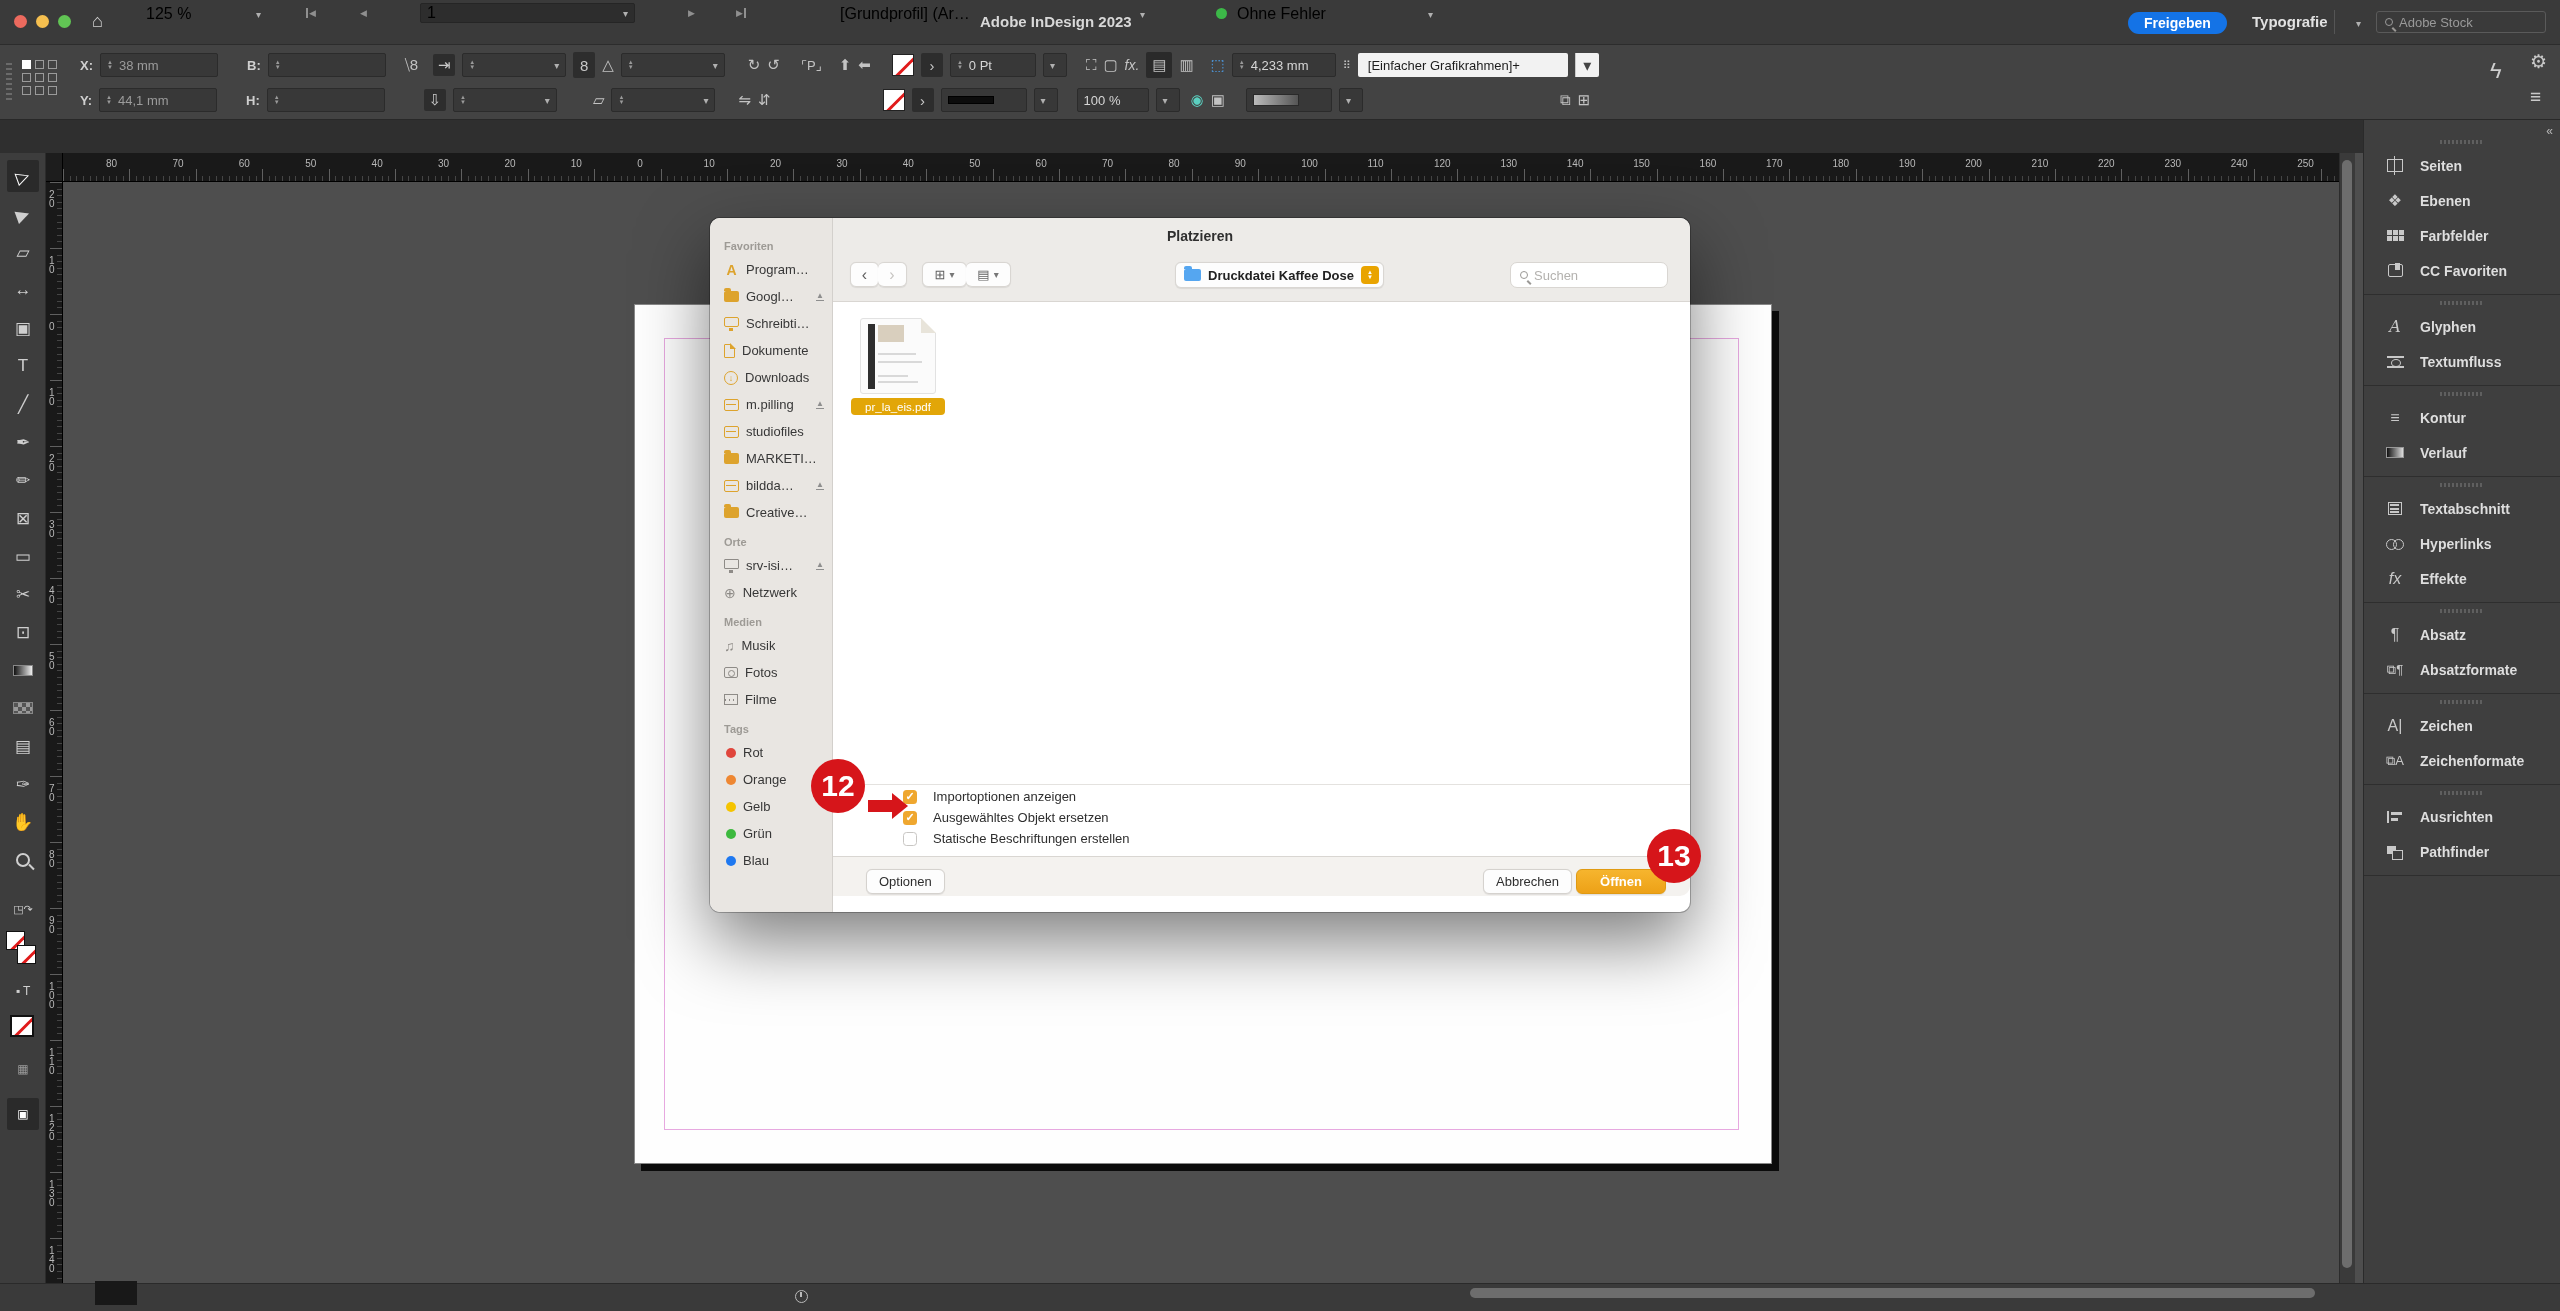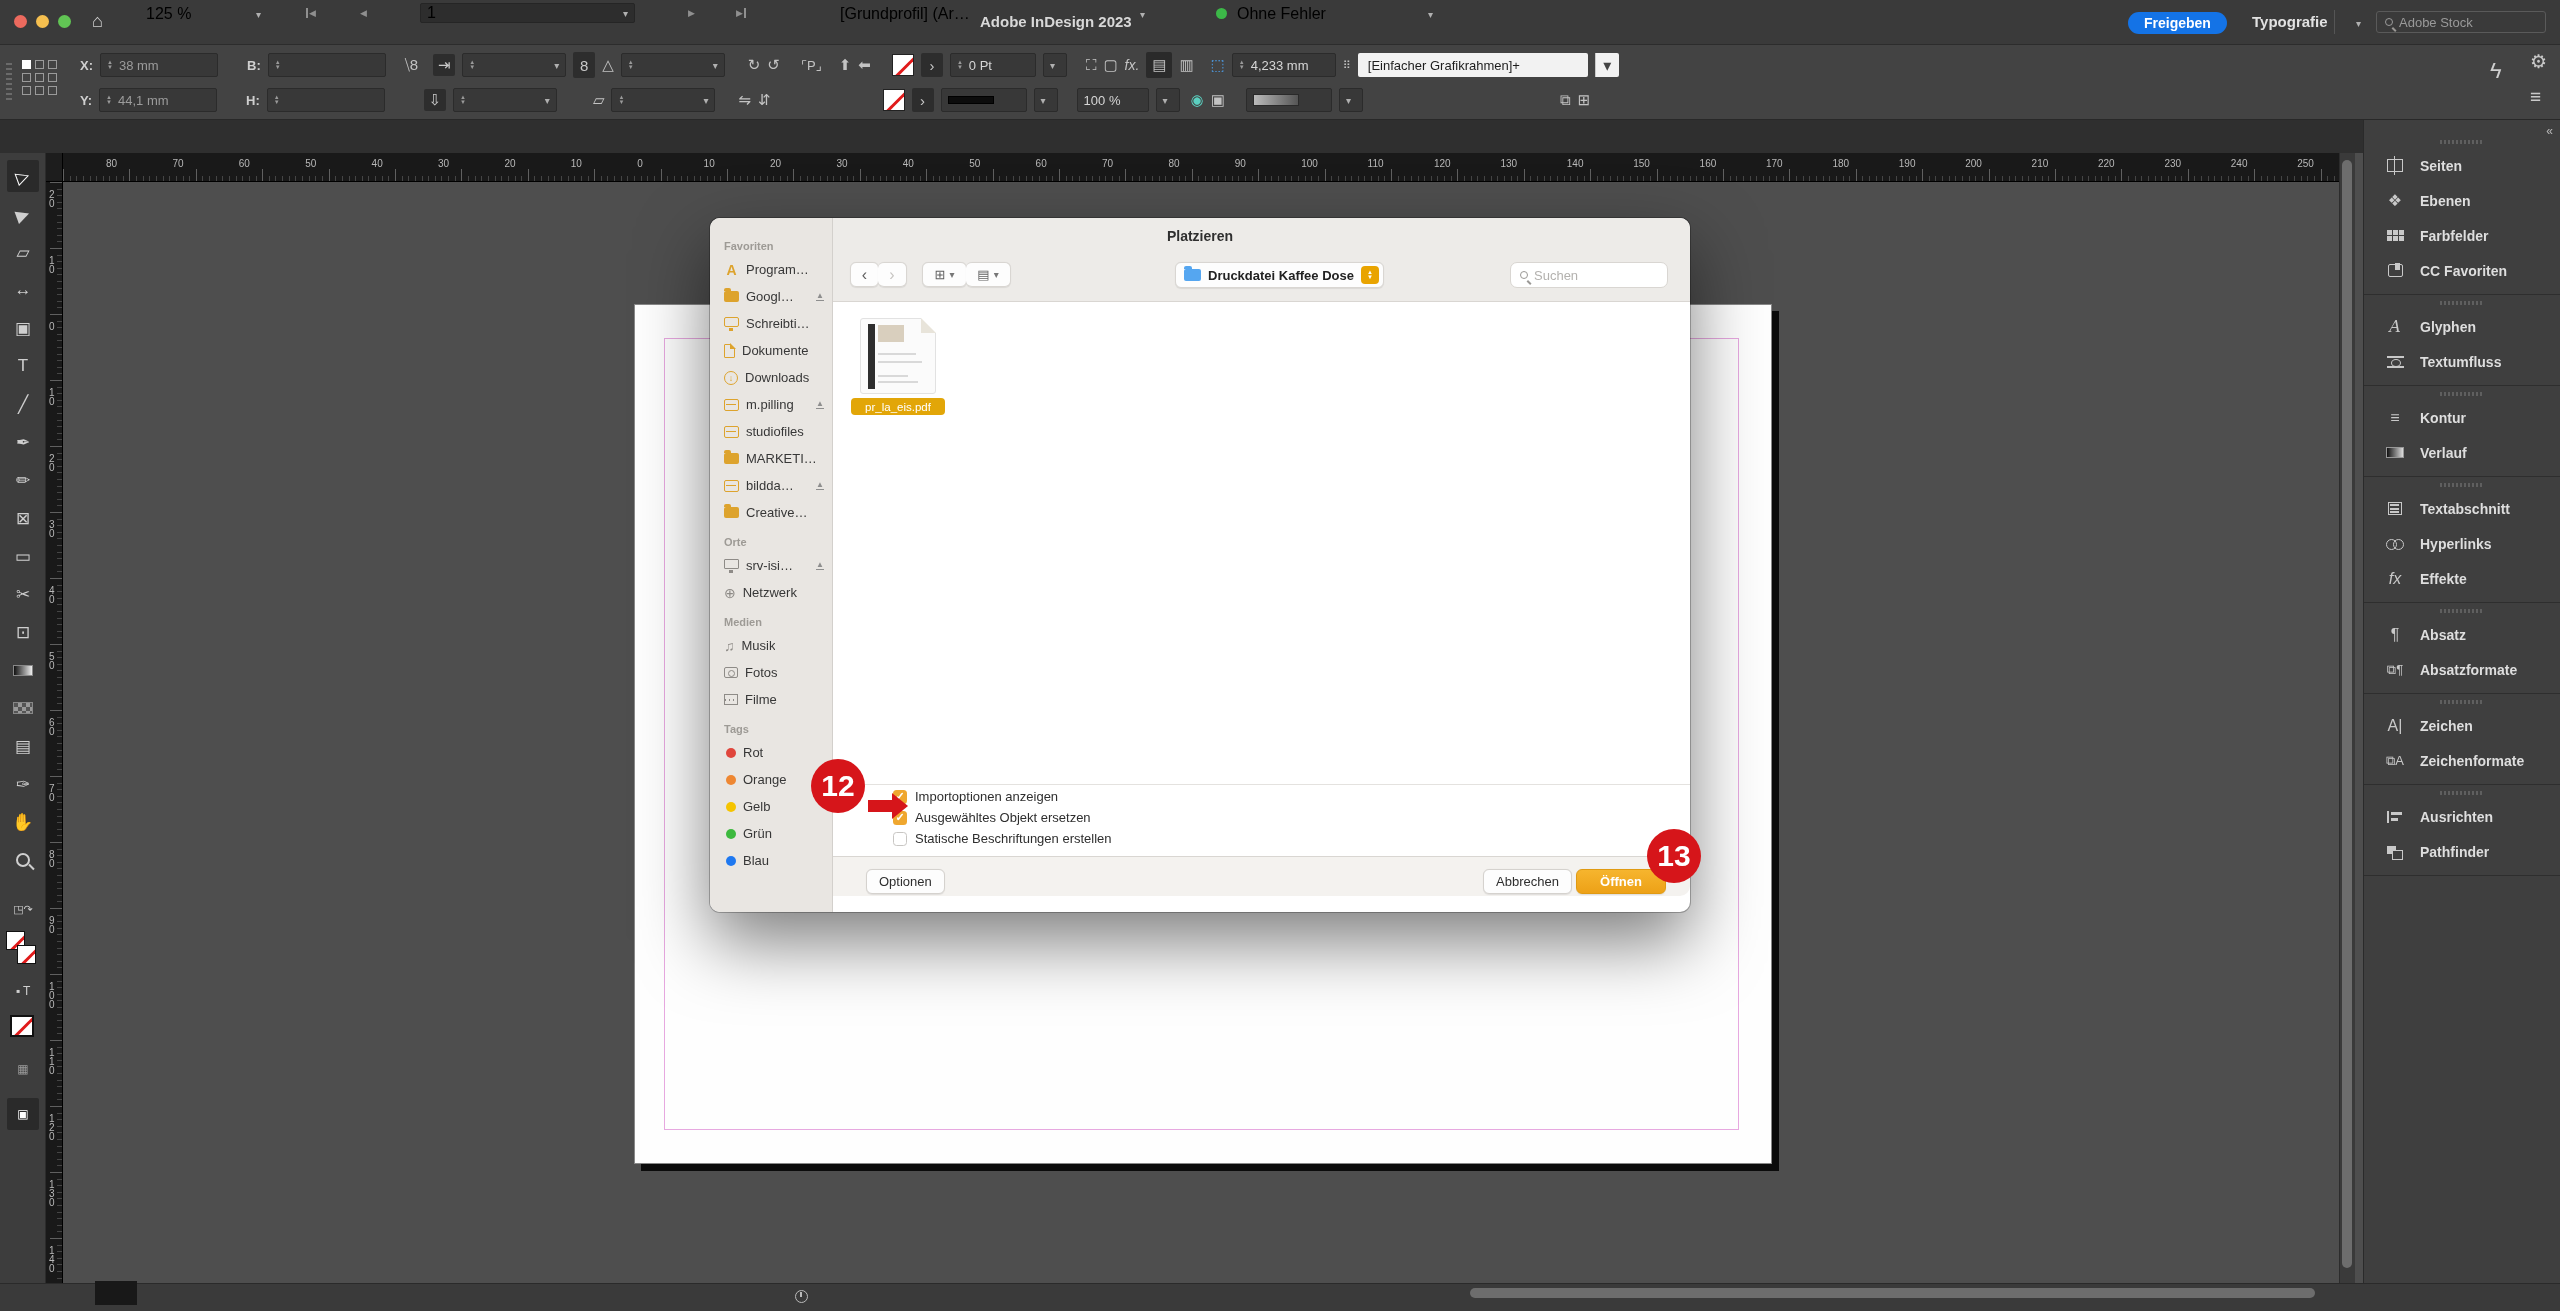--- a/index.html
+++ b/index.html
@@ -201,21 +201,21 @@
                 border:1px solid #e2e2e2; border-radius:3px;}
   .ft-strip { position:absolute; left:7px; top:5px; width:7px; height:65px; background:#2e2e2e;}
   .ft-fold { position:absolute; right:-1px; top:-1px; width:0; height:0;
              border-top:15px solid #fff; border-left:15px solid #e8e4da;}
   .ft-beige { position:absolute; left:17px; top:6px; width:26px; height:17px; background:#d9cfbe;}
   .ft-line { position:absolute; left:17px; height:2px; background:#d9d9d9;}
   .file-label { position:absolute; left:18px; top:96px; width:94px; height:17px; background:#e2a608;
                 border-radius:4px; color:#fff; font-size:11.5px; display:flex; align-items:center; justify-content:center;}
   .dlg-options { position:absolute; left:123px; top:566px; width:857px; height:72px; background:#fff;
                  border-top:1px solid #e4e2df;}
-  .opt-row { position:absolute; left:60px; display:flex; align-items:center; gap:8px; }
+  .opt-row { position:absolute; left:70px; display:flex; align-items:center; gap:16px; }
   .cbx { width:14px; height:14px; border-radius:3.5px; flex:none; position:relative;}
   .cbx.on { background:#efa72f; }
   .cbx.on::before { content:"✓"; position:absolute; left:2.5px; top:0px; color:#fff; font-size:11px; font-weight:bold;}
   .cbx.off { background:#fff; border:1px solid #c8c6c3; }
   .opt-label { color:#2e2e2e; font-size:13px; }
   .dlg-footer { position:absolute; left:123px; top:638px; width:857px; height:40px; background:#f4f2ef;
                 border-top:1px solid #d9d6d2; border-radius:0 0 10px 0;}
   .mac-btn { position:absolute; top:12px; height:25px; border-radius:6px; background:#fdfdfd;
              border:1px solid #d5d2ce; color:#2e2e2e; font-size:13px; display:flex; align-items:center;
              justify-content:center; padding:0 12px; box-shadow:0 .5px 1px rgba(0,0,0,.08);}
@@ -305,21 +305,21 @@
       <span class="cb-ic">▢</span>
       <span class="cb-ic" style="font-style:italic;font-size:14px">fx.</span>
       <span class="cb-ic active-ic" style="width:26px;height:26px;line-height:26px">▤</span>
       <span class="cb-ic">▥</span>
       <span class="cb-ic blue" style="margin-left:10px">⬚</span>
       <span class="field" style="width:104px;color:#d6d6d6">
         <span class="stepper">▲<br>▼</span>
         <span>4,233 mm</span>
       </span>
       <span class="cb-ic" style="font-size:11px">⠿</span>
-      <span class="objstyle" style="width:230px">[Einfacher Grafikrahmen]+</span>
+      <span class="objstyle" style="width:210px">[Einfacher Grafikrahmen]+</span>
       <span class="objchev">▾</span>
     </div>
 
     <div class="cb-row" style="top:40px">
       <span class="cb-label">Y:</span>
       <span class="field" style="width:118px">
         <span class="stepper">▲<br>▼</span>
         <span>44,1 mm</span>
       </span>
       <span class="cb-label" style="margin-left:22px">H:</span>

